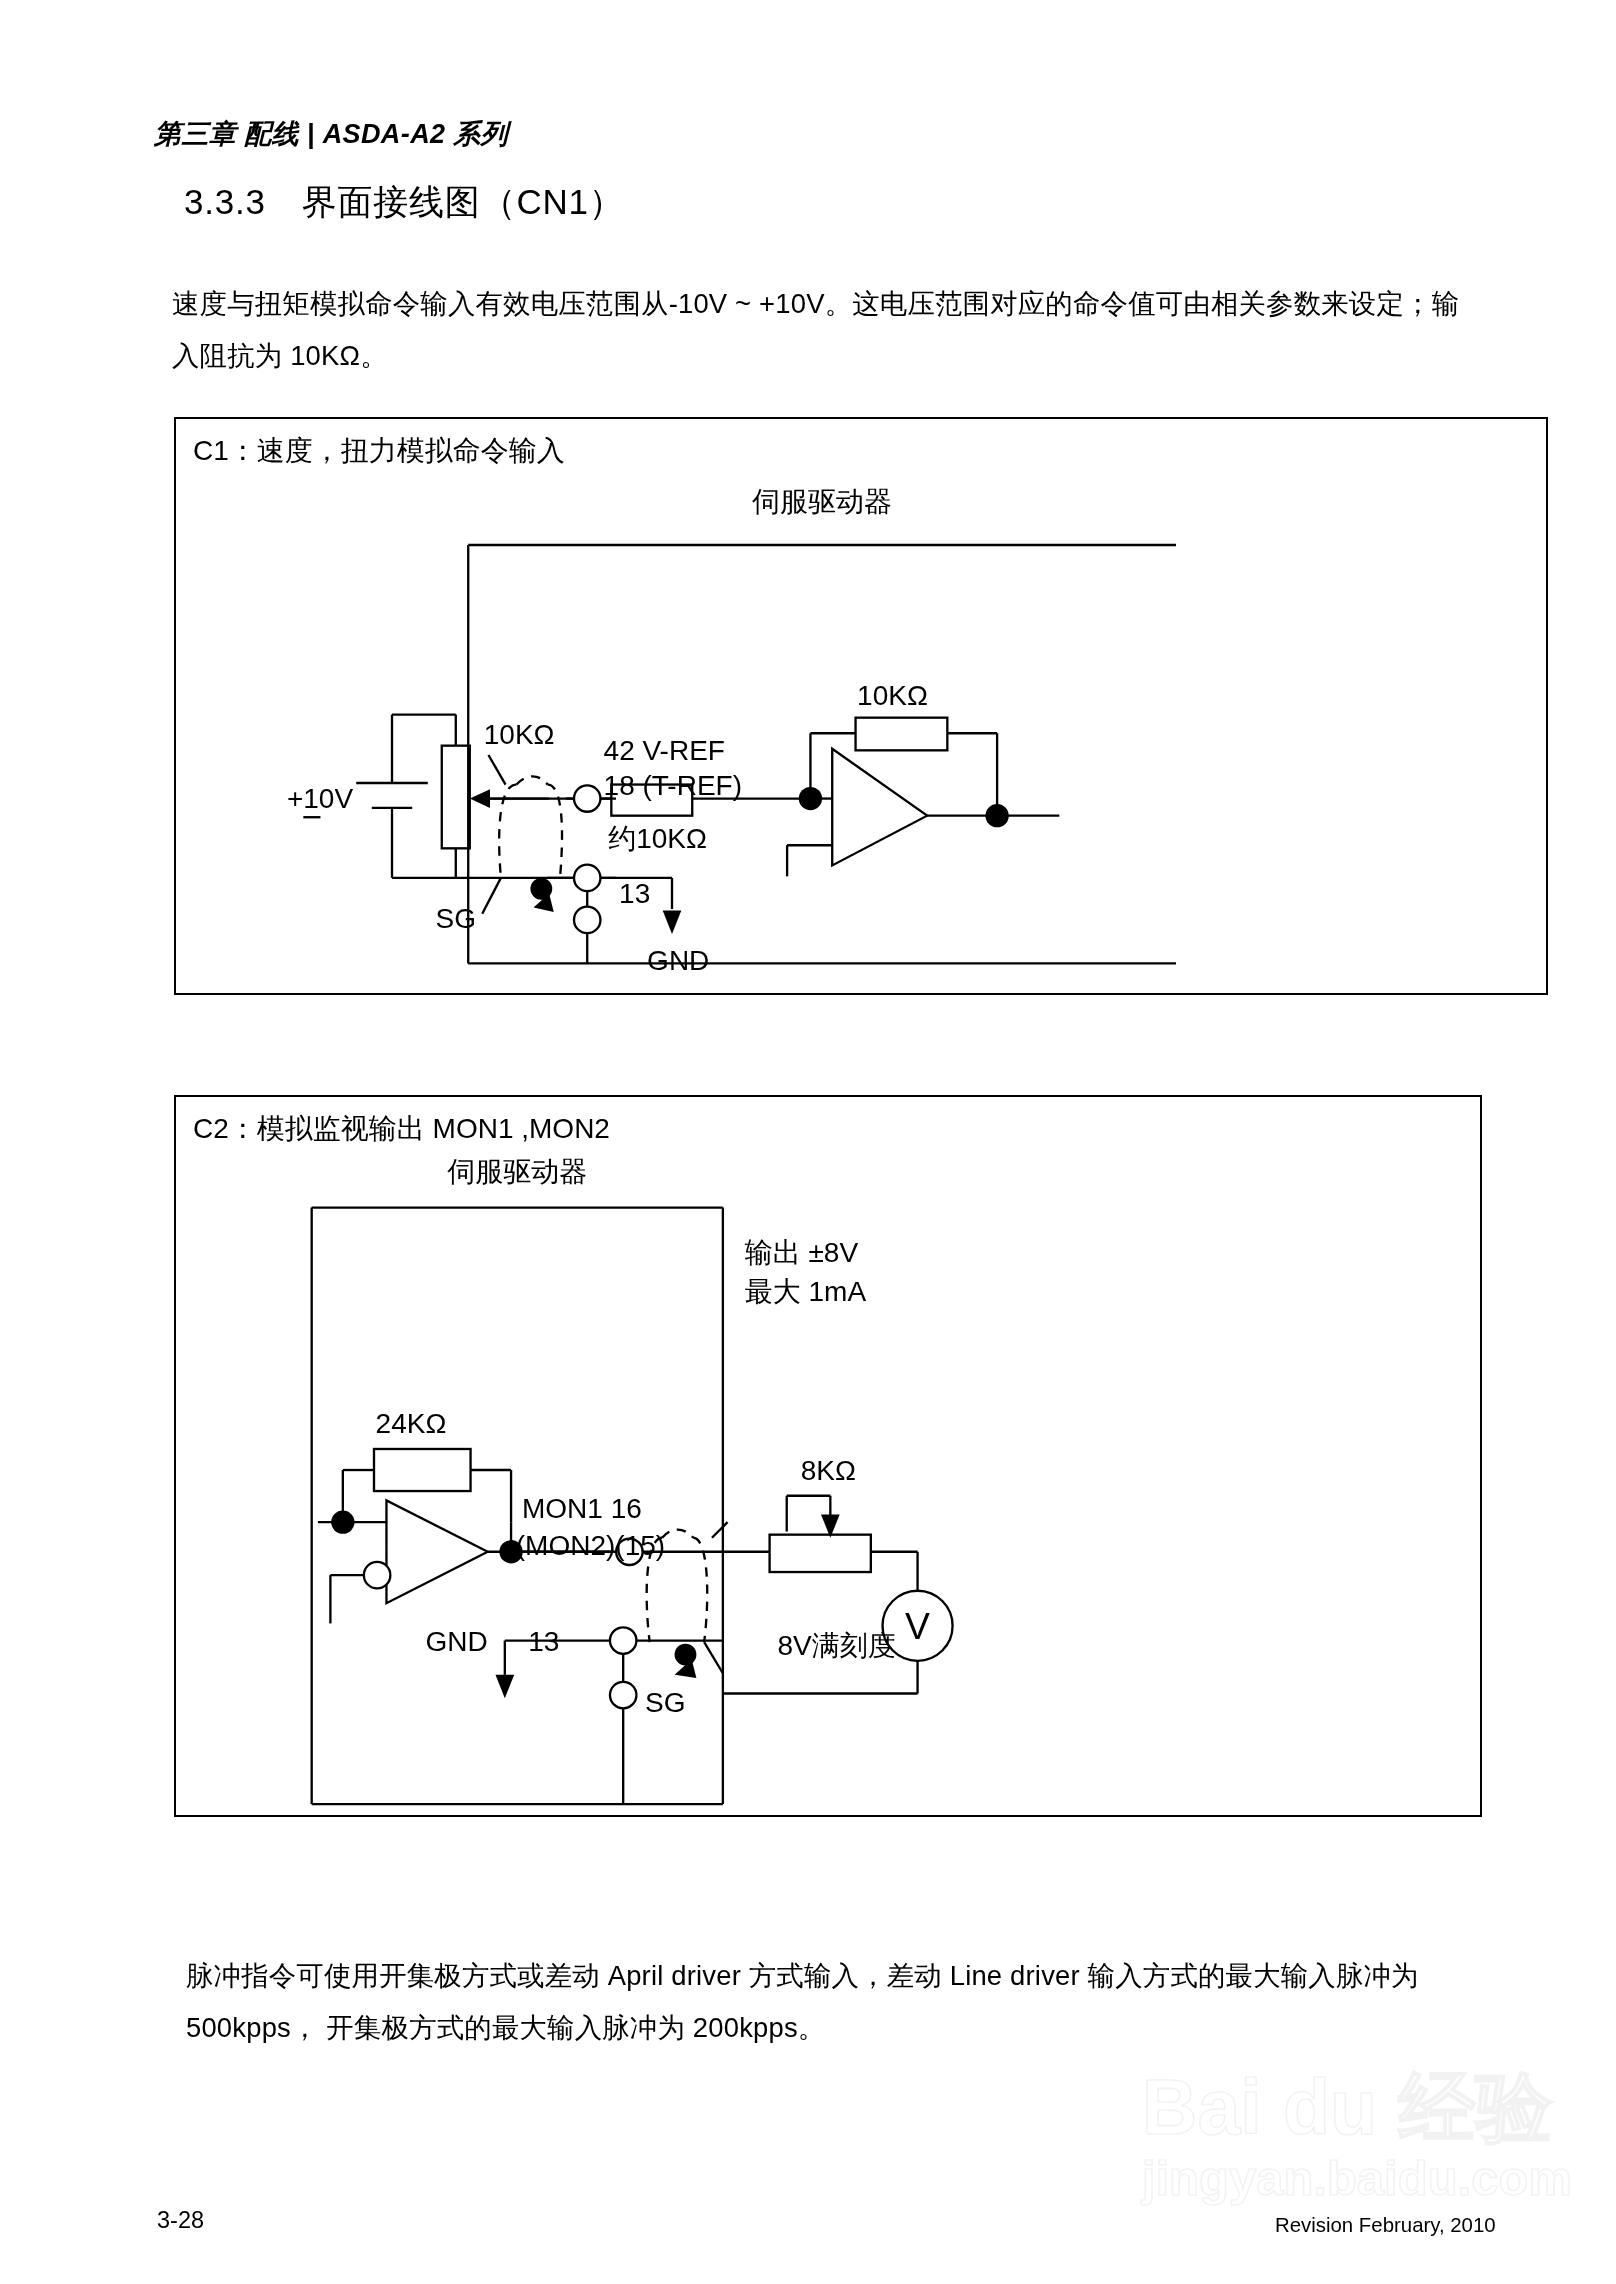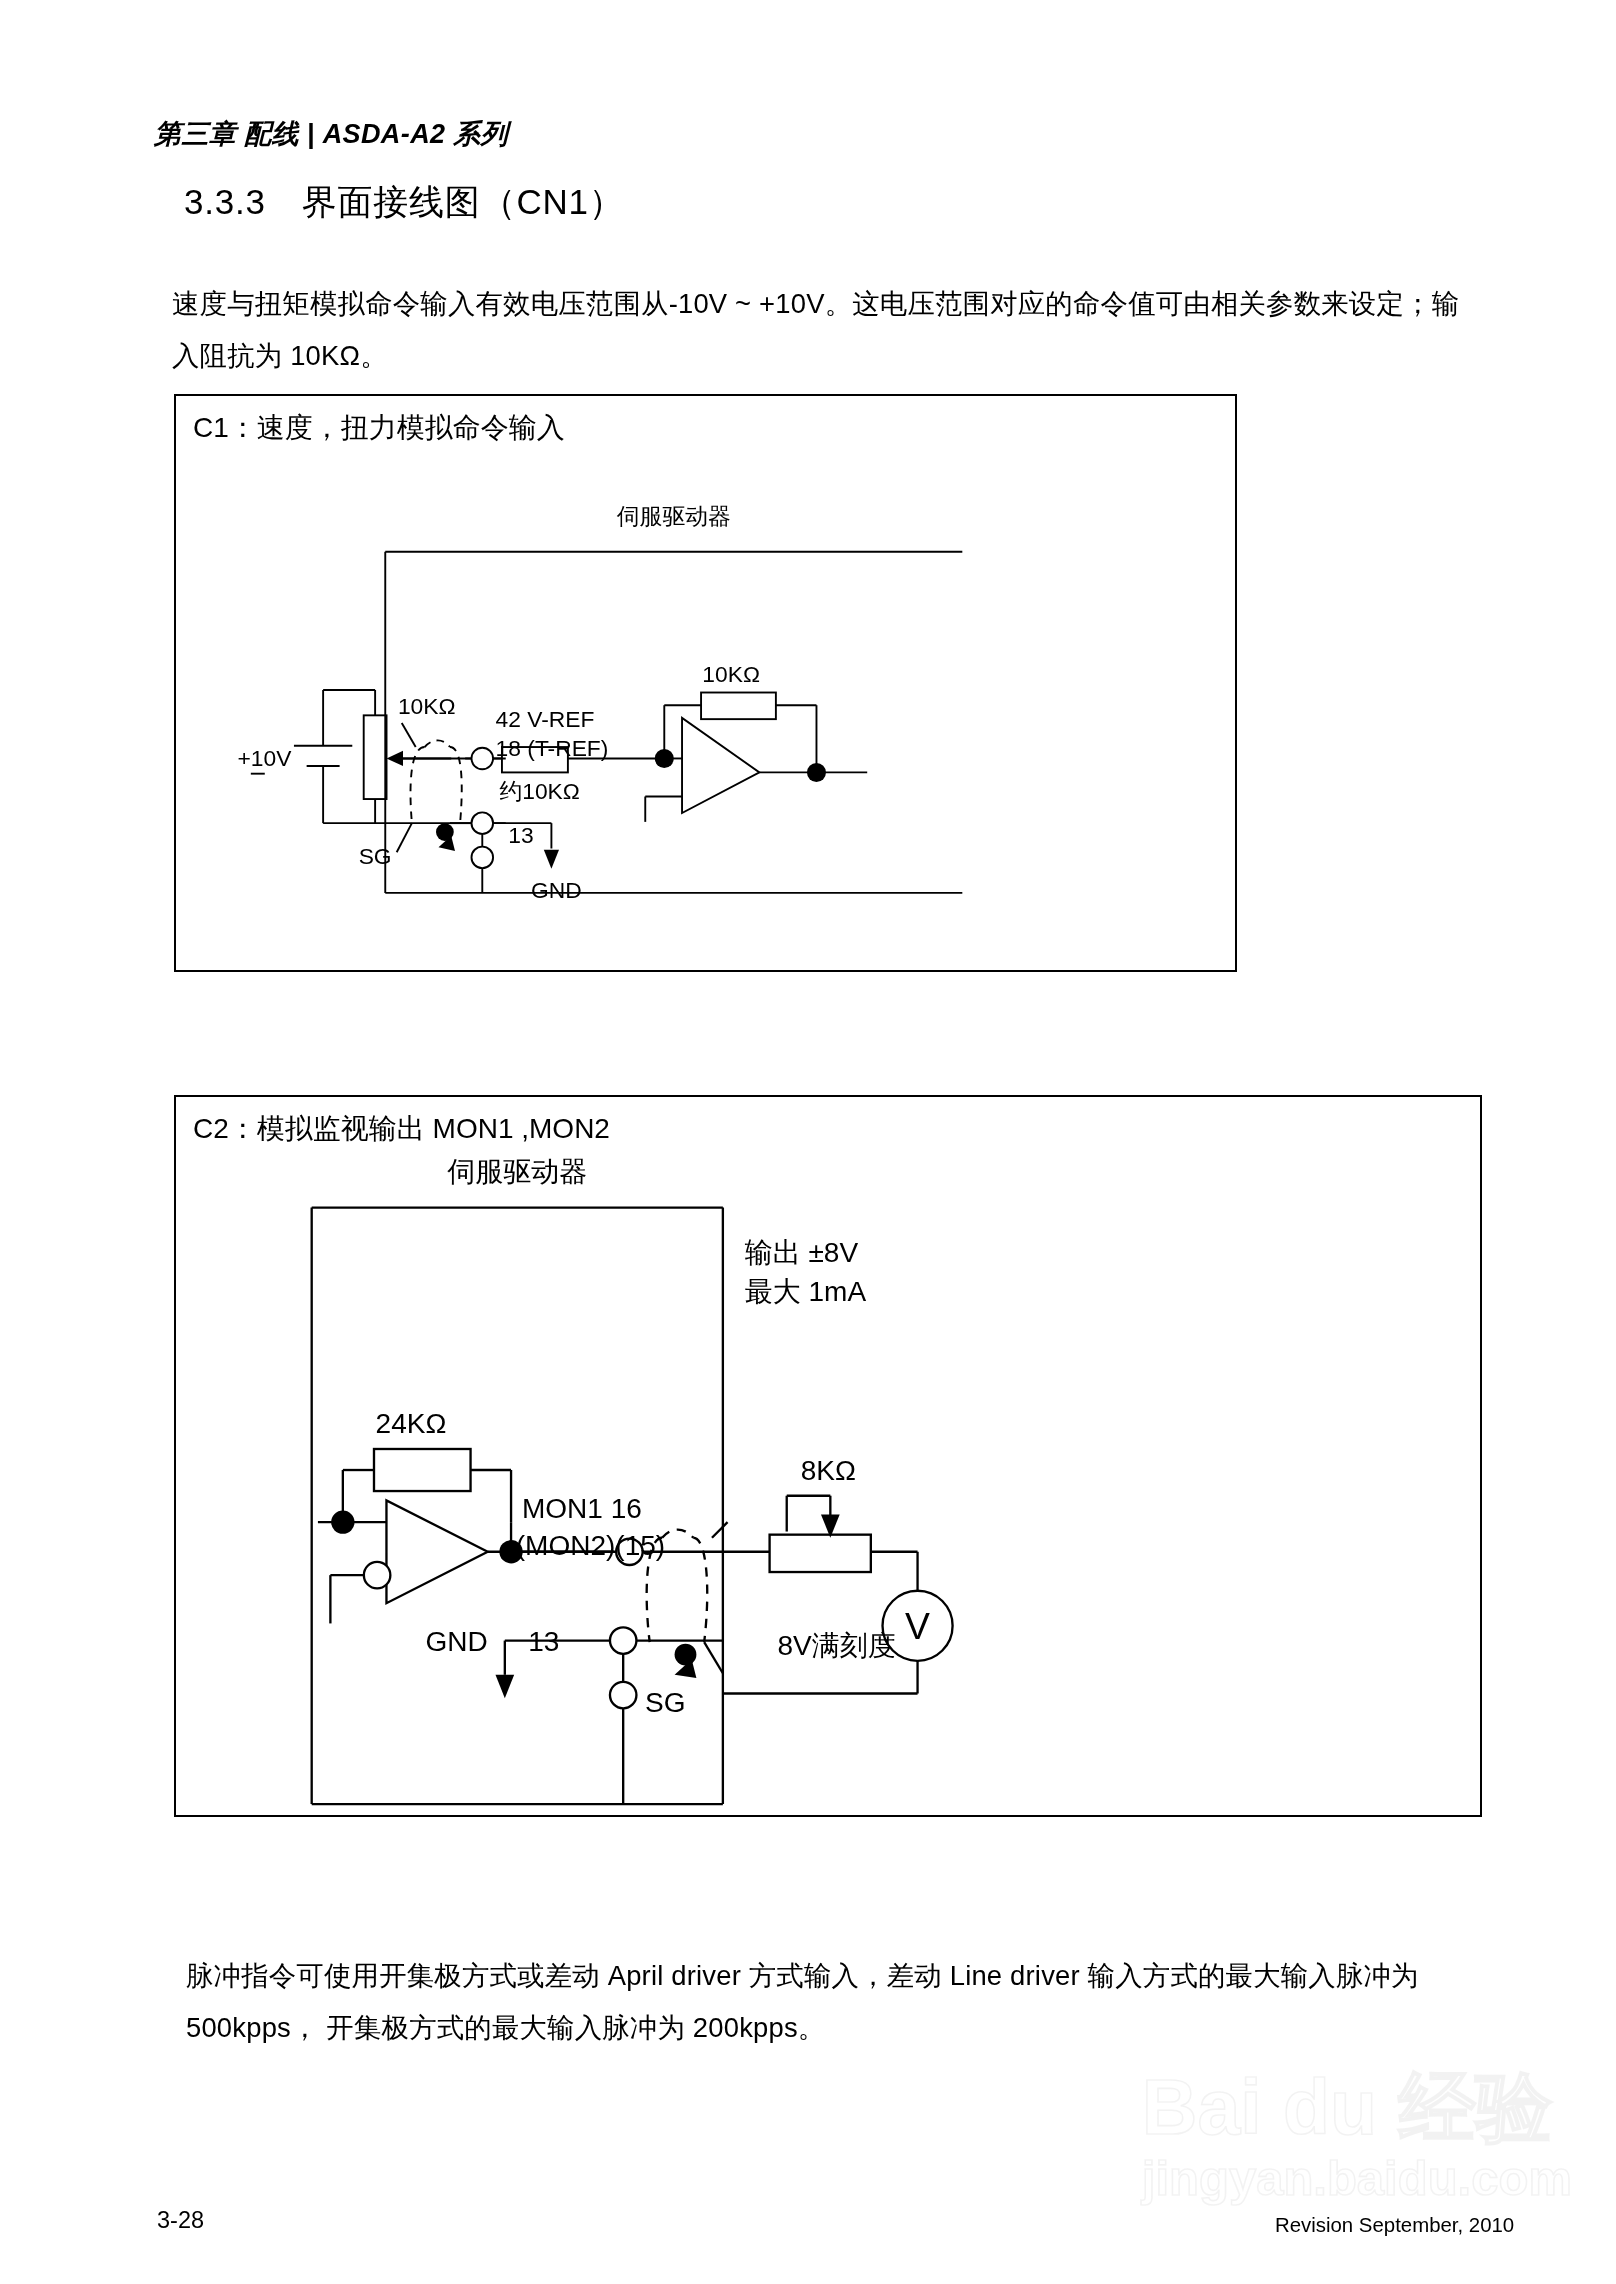--- a/index.html
+++ b/index.html
@@ -46,21 +46,21 @@
   #intro-paragraph { left: 172px; top: 278px; width: 1300px; }
   #closing-paragraph { left: 186px; top: 1950px; width: 1308px; }
 
   
   .diagram-frame {
     position: absolute;
     border: 2.3px solid #000;
     background: #fff;
     box-sizing: border-box;
   }
-  #diagram-c1 { left: 174px; top: 394px; width: 1063px; height: 578px; }
+  #diagram-c1 { left: 174px; top: 417px; width: 1374px; height: 578px; }
   #diagram-c2 { left: 174px; top: 1095px; width: 1308px; height: 722px; }
 
   .diagram-caption {
     position: absolute;
     left: 17px; top: 12.5px;
     font-size: 28px;
     white-space: nowrap;
   }
 
   .diagram-canvas {
@@ -322,14 +322,14 @@
 </div>
 
 <div id="closing-paragraph" class="body-paragraph">脉冲指令可使用开集极方式或差动 April driver  方式输入，差动 Line driver 输入方式的最大输入脉冲为 500kpps， 开集极方式的最大输入脉冲为 200kpps。</div>
 
 <div id="watermark">
   <div id="watermark-wordmark">Bai du 经验</div>
   <div id="watermark-url">jingyan.baidu.com</div>
 </div>
 
 <div id="footer-page-number">3-28</div>
-<div id="footer-revision">Revision September, 2010</div>
+<div id="footer-revision">Revision February, 2010</div>
 
 
 </body></html>

